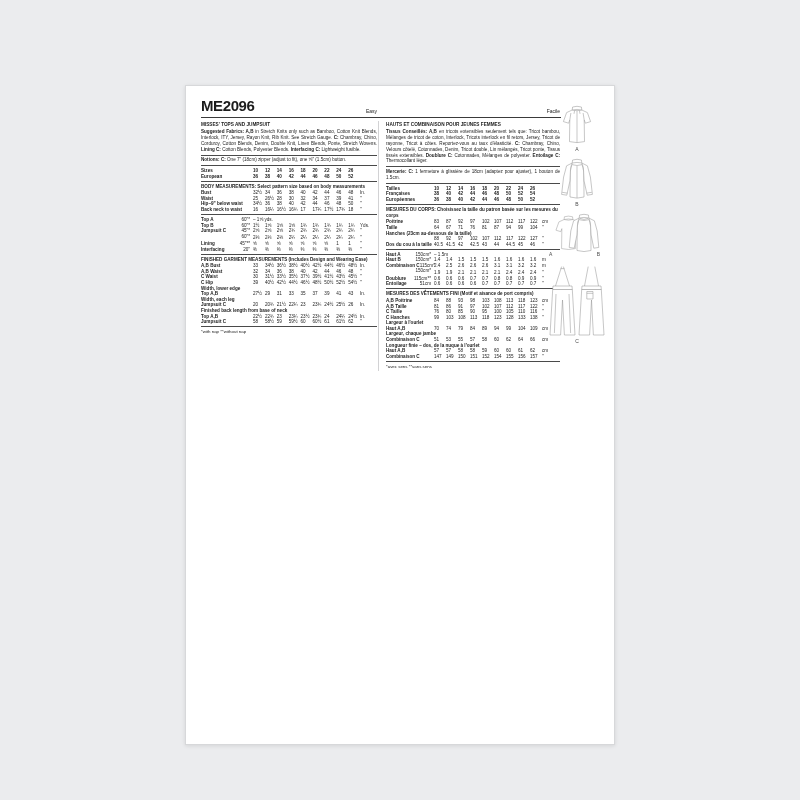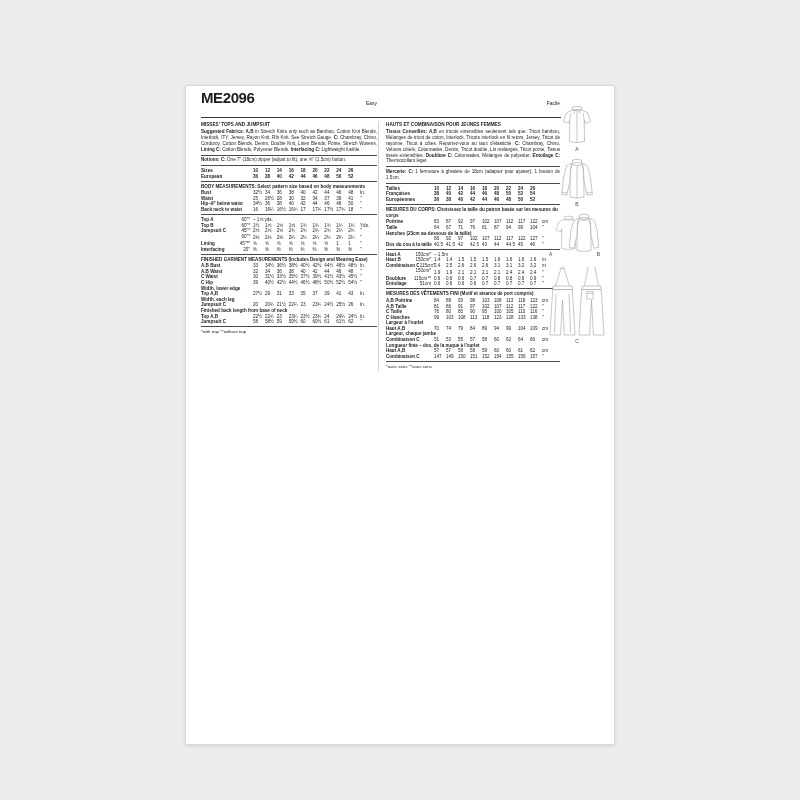--- a/index.html
+++ b/index.html
@@ -7,21 +7,21 @@
     width:800px;height:800px;background:#ebecee;
     font-family:"Liberation Sans", sans-serif;color:#1c1c1c;
     -webkit-font-smoothing:antialiased;
   }
   .sheet{
     position:absolute;left:185px;top:85px;width:430px;height:660px;
     background:#ffffff;border:1px solid #d7d8da;box-sizing:border-box;
     box-shadow:0 1px 4px rgba(0,0,0,.10);
   }
   
-  .hdr{position:absolute;left:15px;right:14px;top:3px;height:19px;}
+  .hdr{position:absolute;left:15px;right:14px;top:11px;height:19px;}
   .hdr .code{position:absolute;left:0;bottom:2px;font-size:15px;font-weight:700;letter-spacing:-.4px;}
   .hdr .diff-en{position:absolute;left:0;width:176px;bottom:2px;text-align:right;font-size:5px;}
   .hdr .diff-fr{position:absolute;left:185px;width:174px;bottom:2px;text-align:right;font-size:5px;}
   .hdr-rule{position:absolute;left:15px;top:31px;width:360px;height:1px;background:#3a3a3a;}
   .vdiv{position:absolute;left:192px;top:35px;height:250px;width:1px;background:#d2d2d4;}
   
   .col{position:absolute;top:36px;font-size:4.6px;line-height:1.28;}
   .col-en{left:15px;width:176px;}
   .col-fr{left:200px;width:174px;}
   .sec-title{font-weight:700;font-size:4.7px;margin:0 0 1px 0;}

